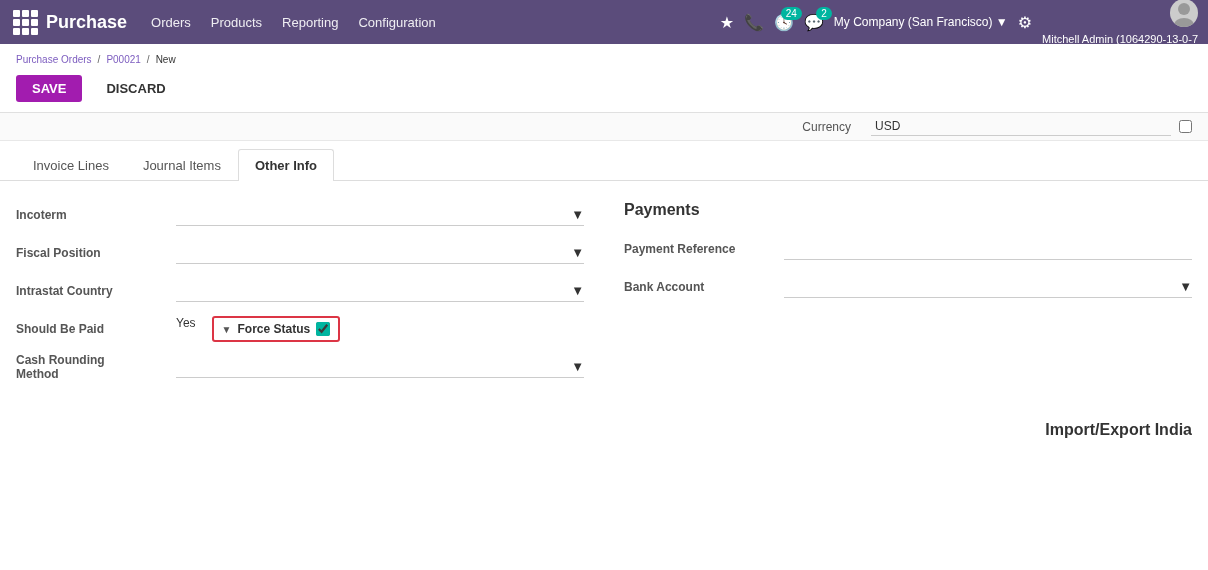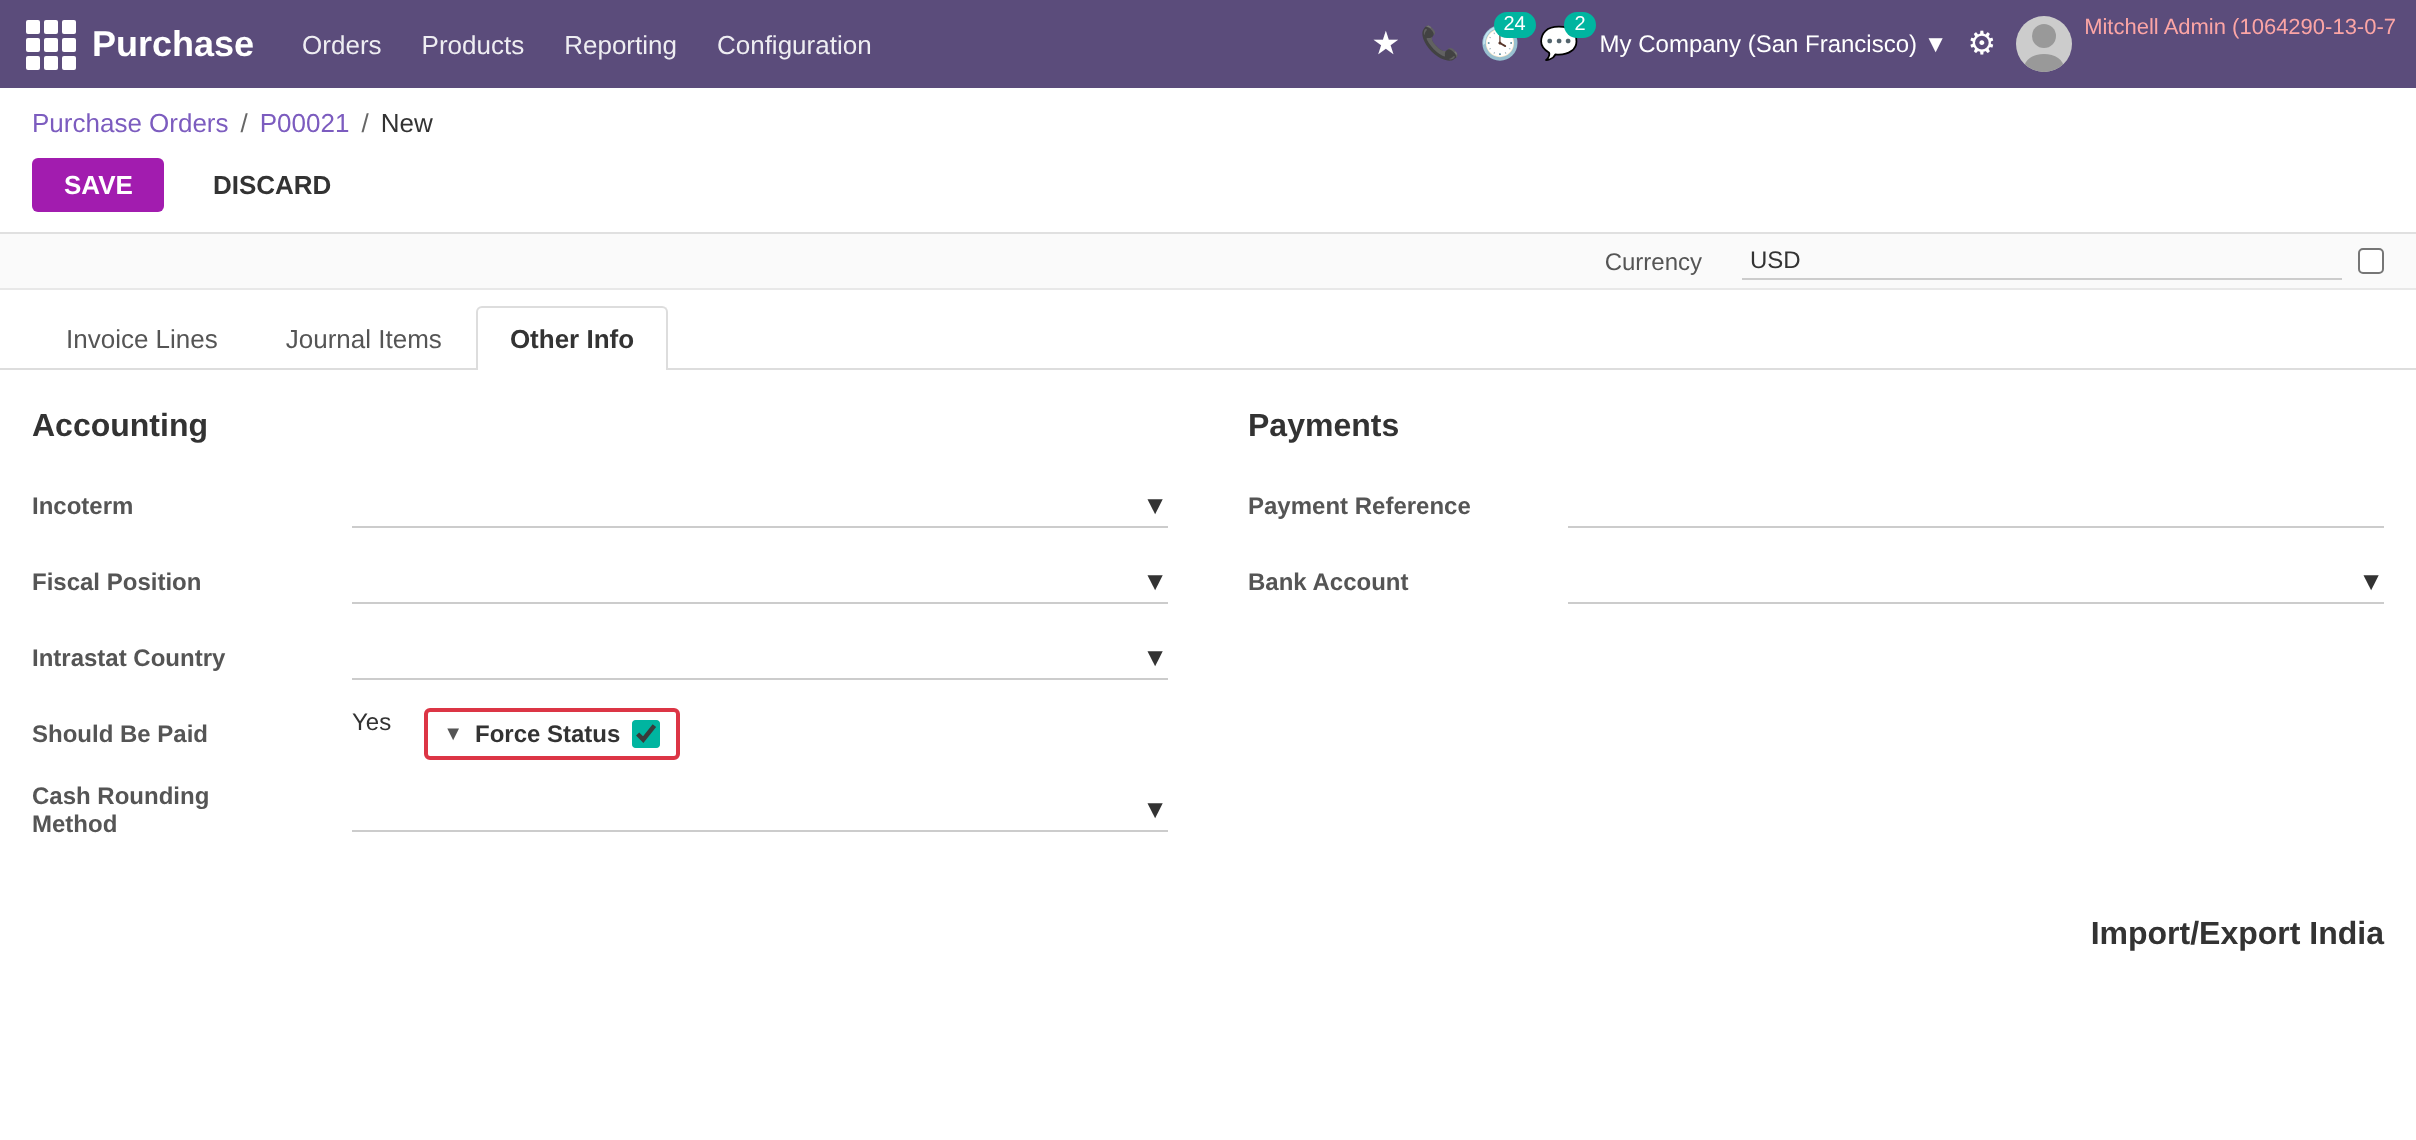--- a/index.html
+++ b/index.html
@@ -64,43 +64,44 @@
       color: #fff;
       border-radius: 10px;
       font-size: 10px;
       padding: 1px 5px;
       position: absolute;
       top: -6px;
       right: -8px;
     }
     .user-info {
       display: flex;
-      align-items: flex-start;
+      align-items: flex-end;
       gap: 6px;
-      color: #fca5a5;
-      font-size: 12px;
+      color: #ffffff;
+      font-size: 12px;
+      flex-direction: column;
     }
     .avatar {
       width: 28px;
       height: 28px;
       border-radius: 50%;
       background: #ccc;
       display: flex;
       align-items: center;
       justify-content: center;
       overflow: hidden;
     }
 
     
     .breadcrumb-bar {
       padding: 10px 16px 6px;
       display: flex;
       align-items: center;
       gap: 6px;
-      font-size: 13px;
+      font-size: 10px;
       text-align: right;
     }
     .breadcrumb-link {
       color: #7c5cbf;
       cursor: pointer;
       text-decoration: none;
     }
     .breadcrumb-sep { color: #666; }
     .breadcrumb-current { color: #333; }
 
@@ -376,21 +377,20 @@
       <span>Journal Items</span>
     </div>
     <div class="tab active">
       <span>Other Info</span>
     </div>
   </div>
 
   <div class="form-content">
 
     <div class="form-section">
-      <div class="section-title">Accounting</div>
 
       <div class="field-row">
         <div class="field-label">Incoterm</div>
         <div class="field-value">
           <div class="select-wrapper">
             <select><option></option></select>
             <span>▼</span>
           </div>
         </div>
       </div>

